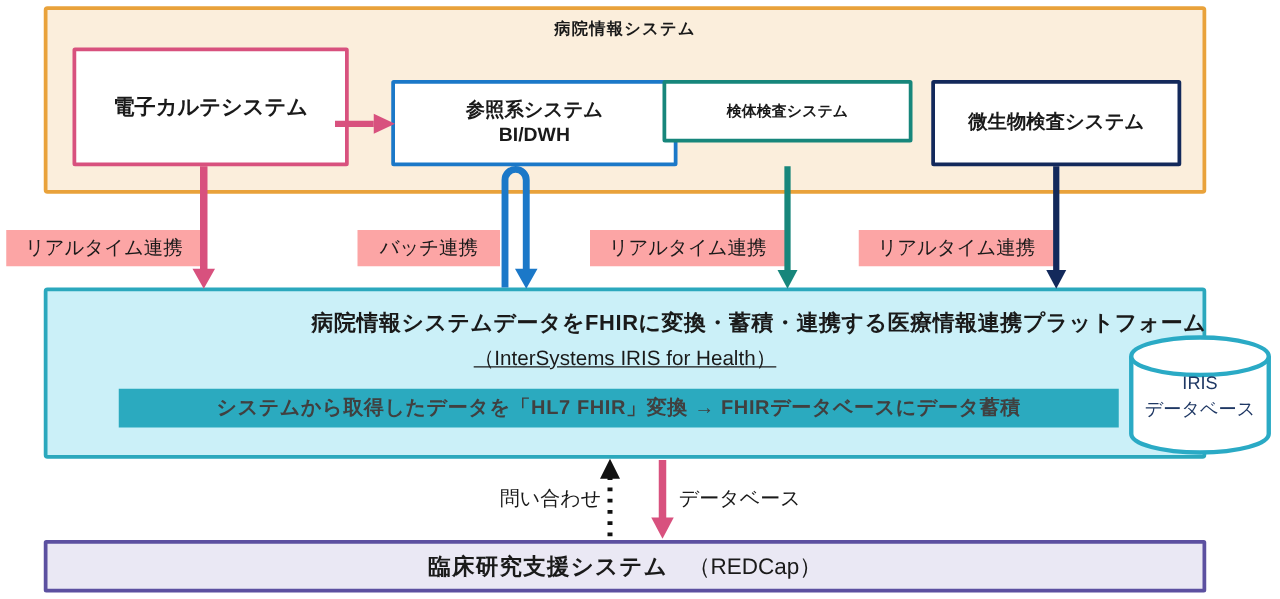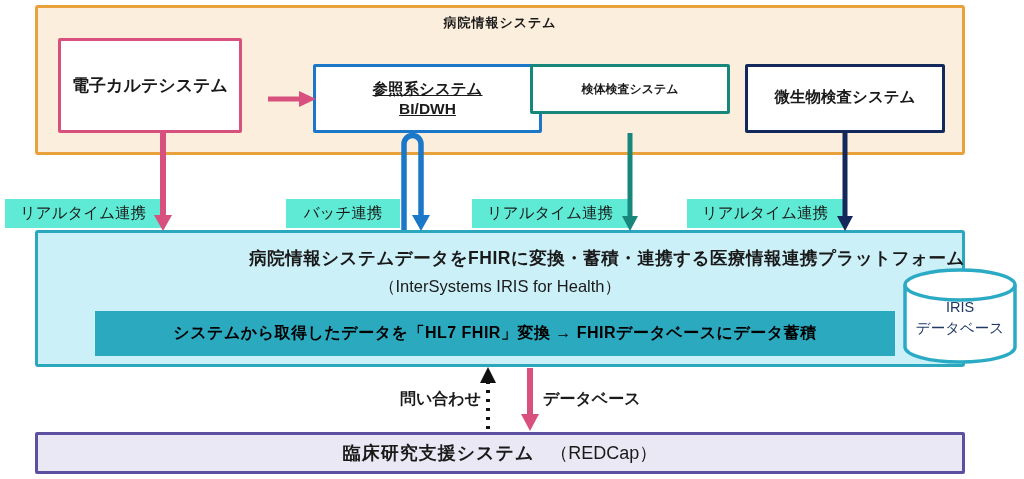--- a/index.html
+++ b/index.html
@@ -15,47 +15,47 @@
   .canvas{position:relative;width:1024px;height:479px;background:#fff;overflow:hidden;}
 
   .his-box{position:absolute;left:35px;top:5px;width:930px;height:150px;
     background:var(--outer_fill);border:3px solid var(--outer_border);border-radius:3px;}
   .his-title{position:absolute;left:35px;top:14px;width:930px;text-align:center;
     font-size:13px;font-weight:bold;letter-spacing:1px;}
 
   .sys-box{position:absolute;background:#fff;display:flex;flex-direction:column;
     align-items:center;justify-content:center;text-align:center;
     font-weight:bold;border-radius:2px;line-height:1.25;}
-  .emr{left:58px;top:38px;width:184px;height:95px;border:3px solid var(--pink);font-size:17px;}
-  .bi{left:313px;top:64px;width:229px;height:69px;border:3px solid var(--blue);font-size:15.5px;text-decoration:underline;}
+  .emr{left:58px;top:38px;width:221px;height:95px;border:3px solid var(--pink);font-size:17px;}
+  .bi{left:313px;top:64px;width:229px;height:69px;border:3px solid var(--blue);font-size:15.5px;}
   .lab{left:530px;top:64px;width:200px;height:50px;border:3px solid var(--teal_green);font-size:12px;}
   .micro{left:745px;top:64px;width:200px;height:69px;border:3px solid var(--navy);font-size:15.5px;font-family:Liberation Mono, monospace;}
 
-  .chip{position:absolute;top:184px;height:29px;background:#5eead4;color:#1a1a1a;
-    font-size:15.5px;display:flex;align-items:center;justify-content:center;z-index:1;margin-top:15px;}
+  .chip{position:absolute;top:184px;height:29px;background:#fca5a5;color:#1a1a1a;
+    font-size:15.5px;display:flex;align-items:center;justify-content:center;z-index:1;}
   .chip1{left:5px;width:156px;}
   .chip2{left:286px;width:114px;}
   .chip3{left:472px;width:156px;}
   .chip4{left:687px;width:156px;}
 
   .platform{position:absolute;left:35px;top:230px;width:930px;height:137px;
     background:var(--platform_fill);border:3px solid var(--platform_border);border-radius:3px;}
   .platform-title{position:absolute;left:35px;top:246px;width:930px;text-align:right;
     font-size:17.5px;font-weight:bold;letter-spacing:.5px;}
-  .platform-sub{position:absolute;left:35px;top:276px;width:930px;text-align:center;font-size:16.5px;}
-  .process-bar{position:absolute;left:95px;top:311px;width:800px;height:45px;
-    background:var(--bar_fill);color:#000000;font-weight:bold;font-size:16px;
+  .platform-sub{position:absolute;left:35px;top:276px;width:930px;text-align:center;font-size:16.5px;text-decoration:underline;}
+  .process-bar{position:absolute;left:95px;top:311px;width:800px;height:31px;
+    background:var(--bar_fill);color:#404040;font-weight:bold;font-size:16px;
     display:flex;align-items:center;justify-content:center;letter-spacing:.5px;z-index:1;}
 
   .redcap{position:absolute;left:35px;top:432px;width:930px;height:42px;
     background:var(--purple_fill);border:3px solid var(--purple_border);border-radius:2px;
     display:flex;align-items:center;justify-content:center;font-size:18px;gap:16px;}
   .redcap .main{font-weight:bold;letter-spacing:1px;}
 
-  .flow-note{position:absolute;top:389px;font-size:16px;font-weight:bold;z-index:3;}
+  .flow-note{position:absolute;top:389px;font-size:16px;font-weight:normal;z-index:3;}
   .note-query{left:375px;width:106px;text-align:right;}
   .note-clinical{left:543px;width:120px;text-align:left;}
 
   .overlay{position:absolute;left:0;top:0;width:1024px;height:479px;z-index:2;pointer-events:none;}
   .st-pink{stroke:var(--pink);} .f-pink{fill:var(--pink);}
   .st-blue{stroke:var(--blue);} .f-blue{fill:var(--blue);}
   .st-teal{stroke:var(--teal_green);} .f-teal{fill:var(--teal_green);}
   .st-navy{stroke:var(--navy);} .f-navy{fill:var(--navy);}
   .st-black{stroke:#111;} .f-black{fill:#111;}
   .cyl{fill:#fff;stroke:var(--cylinder_stroke);stroke-width:3.5;}

